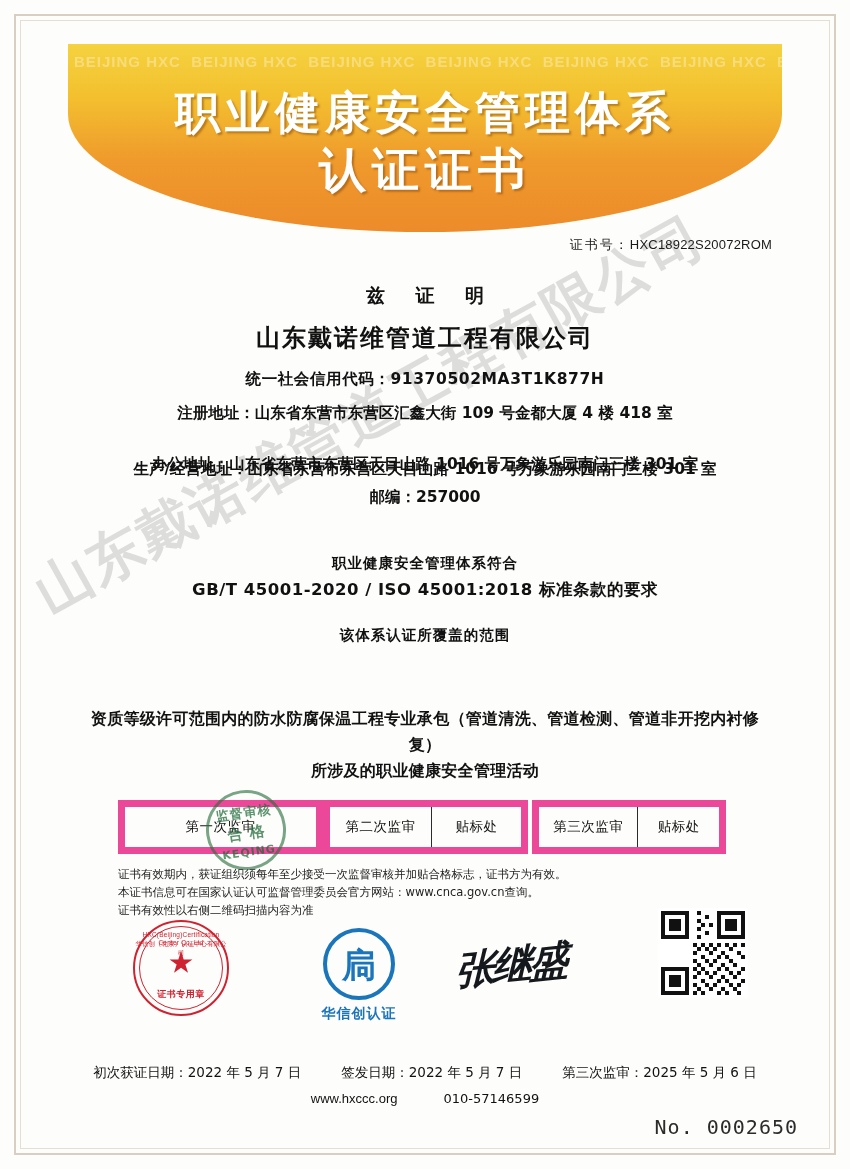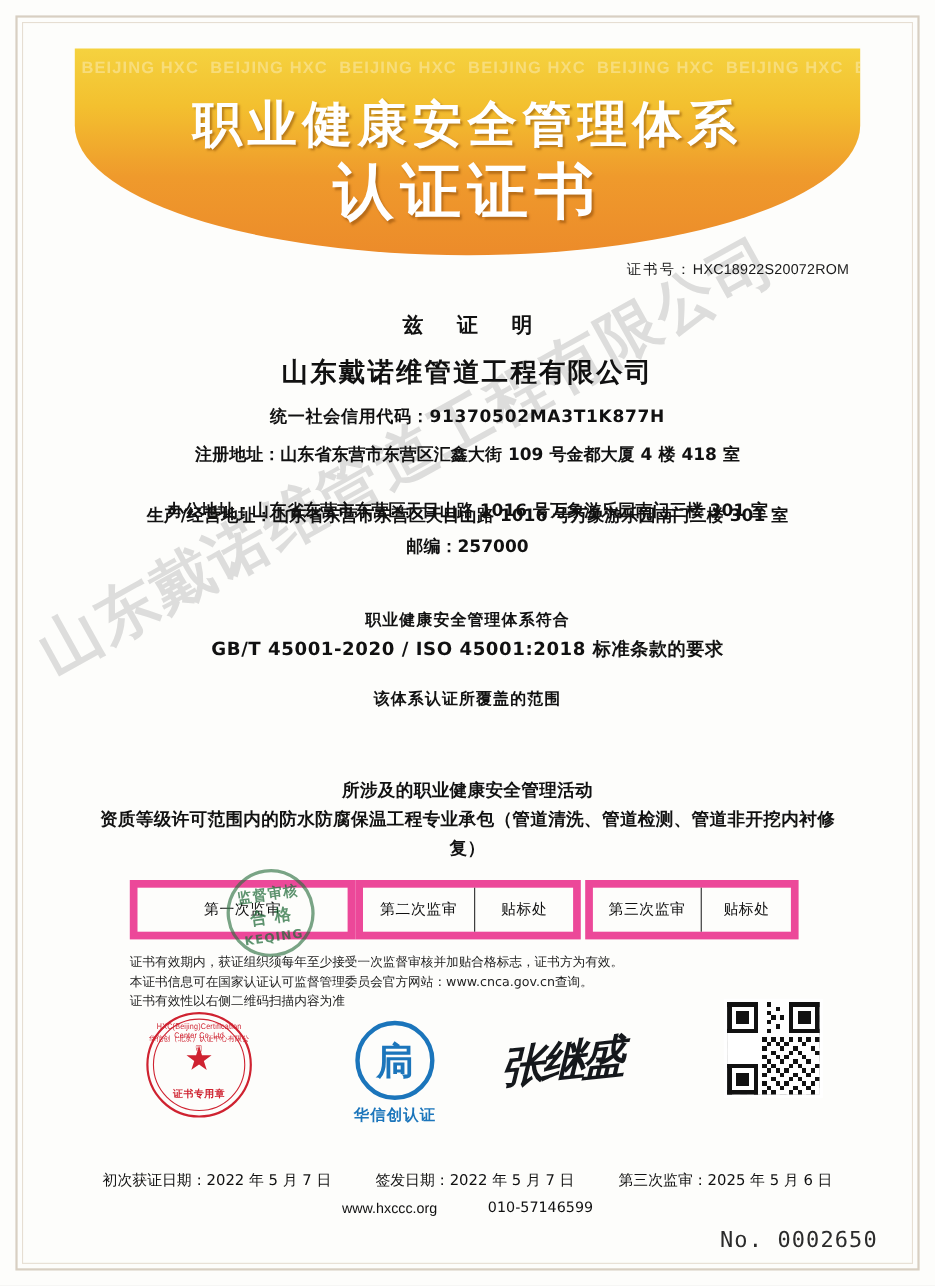--- a/index.html
+++ b/index.html
@@ -64,21 +64,21 @@
     text-align: center;
     color: #ffffff;
     font-family: "DejaVu Sans", sans-serif;
     font-weight: bold;
     font-size: 45px;
     letter-spacing: 5px;
     line-height: 1.22;
     text-shadow: 2px 2px 2px rgba(120,60,0,0.45);
   }
   .banner-title .line2 {
-    font-size: 55px;
+    font-size: 47px;
     letter-spacing: 6px;
   }
 
   
   .diag-watermark {
     position: absolute;
     left: 40px;
     top: 560px;
     width: 840px;
     transform: rotate(-29deg);
@@ -417,22 +417,22 @@
   </div>
   <div class="center-block addr1">注册地址：山东省东营市东营区汇鑫大街 109 号金都大厦 4 楼 418 室</div>
   <div class="center-block addr2">办公地址：山东省东营市东营区天目山路 1016 号万象游乐园南门三楼 301 室</div>
   <div class="center-block addr3">生产/经营地址：山东省东营市东营区天目山路 1016 号万象游乐园南门三楼 301 室</div>
   <div class="center-block postcode">邮编：257000</div>
 
   <div class="center-block conform">职业健康安全管理体系符合</div>
   <div class="center-block standard">GB/T 45001-2020 / ISO 45001:2018 标准条款的要求</div>
   <div class="center-block scope-head">该体系认证所覆盖的范围</div>
   <div class="center-block scope-body">
+    <div>资质等级许可范围内的防水防腐保温工程专业承包（管道清洗、管道检测、管道非开挖内衬修复）</div>
     <div>所涉及的职业健康安全管理活动</div>
-    <div>资质等级许可范围内的防水防腐保温工程专业承包（管道清洗、管道检测、管道非开挖内衬修复）</div>
   </div>
 
   <div class="surv">
     <div class="surv-group g1">
       <div class="surv-cell c1">第一次监审</div>
     </div>
     <div class="surv-group g2">
       <div class="surv-cell c1">第二次监审</div>
       <div class="surv-cell c2">贴标处</div>
     </div>

